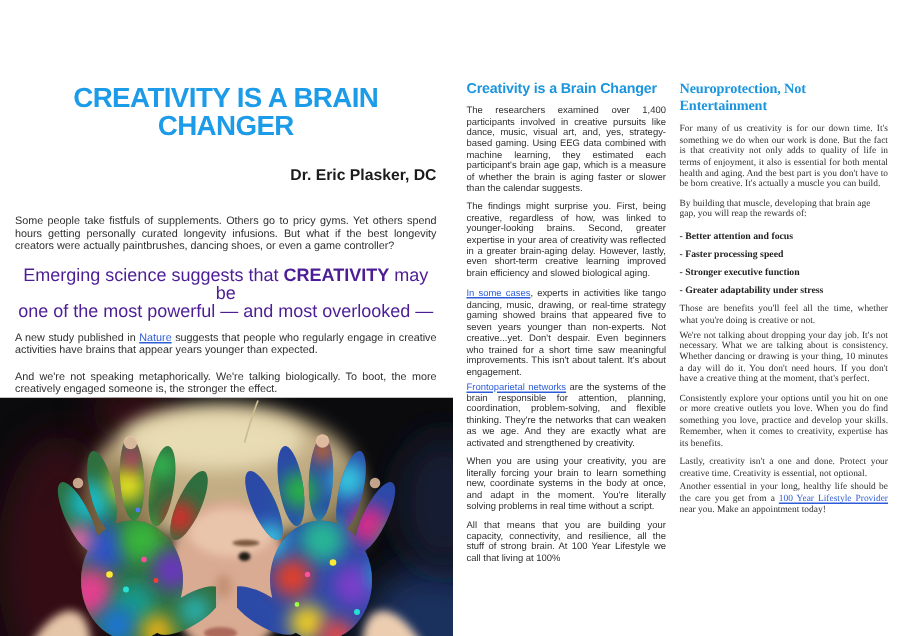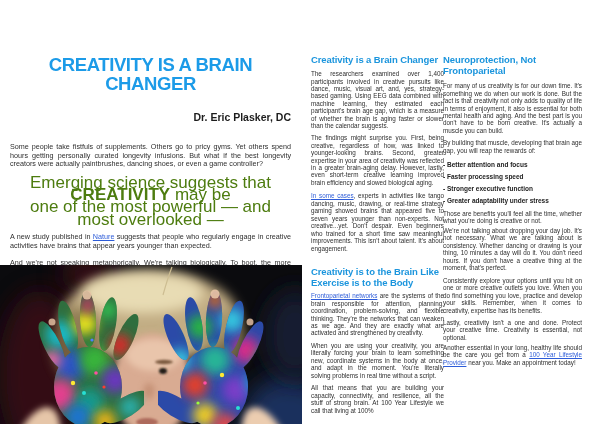--- a/index.html
+++ b/index.html
@@ -3,33 +3,33 @@
 <meta charset="utf-8">
 <style>
   html,body{margin:0;padding:0;background:#ffffff;}
   .page{
     position:relative;width:600px;height:424px;background:#ffffff;
     font-family:"Liberation Sans", sans-serif;color:#2e2e2e;overflow:hidden;margin-top:42px;
   }
   .col{position:absolute;top:0;}
   .col-left{left:10px;width:281px;}
   .col-mid{left:311px;width:133px;}
-  .col-right{left:443px;width:139px;}
+  .col-right{left:453px;width:139px;font-family:Liberation Serif, serif;}
 
   .title{
     margin:13px 0 0;color:#1c9be8;font-size:18.5px;line-height:19px;
     font-weight:bold;text-align:center;letter-spacing:-0.4px;
   }
   .byline{margin-top:18px;font-size:10.5px;font-weight:bold;text-align:right;color:#1c1c1c;}
   .lead{margin:0;font-size:7.2px;line-height:8.5px;text-align:justify;color:#2e2e2e;}
   .lead.mt1{margin-top:20px;}
   .lead.mt2{margin-top:7px;}
   .lead.mt3{margin-top:9px;}
   .quote{
-    margin-top:8px;color:#4d7c0f;font-size:17px;line-height:12.4px;text-align:center;
+    margin-top:8px;color:#4c1d95;font-size:12px;line-height:12.4px;text-align:center;
   }
   .quote b{font-weight:bold;}
 
   .smallbody{margin:4.5px 0 0;font-size:6.3px;line-height:7.45px;text-align:justify;color:#2e2e2e;}
   .smallbody.left{text-align:left;}
   .colhead{
     margin:13px 0 4px;color:#1b95dd;font-weight:bold;font-size:9.5px;line-height:10.6px;
     letter-spacing:-0.1px;
   }
   .colhead.nowrap{white-space:nowrap;}
@@ -171,28 +171,27 @@
       <circle cx="215" cy="29" r="4.5" fill="#e8c4a6" opacity="0.9"></circle>
       <circle cx="250" cy="57" r="3.5" fill="#e2bda0" opacity="0.85"></circle>
     </svg>
   </div>
 
   <div class="col col-mid">
     <h2 class="colhead nowrap">Creativity is a Brain Changer</h2>
     <p class="smallbody">The researchers examined over 1,400 participants involved in creative pursuits like dance, music, visual art, and, yes, strategy-based gaming. Using EEG data combined with machine learning, they estimated each participant's brain age gap, which is a measure of whether the brain is aging faster or slower than the calendar suggests.</p>
     <p class="smallbody">The findings might surprise you. First, being creative, regardless of how, was linked to younger-looking brains. Second, greater expertise in your area of creativity was reflected in a greater brain-aging delay. However, lastly, even short-term creative learning improved brain efficiency and slowed biological aging.</p>
     <p class="smallbody gap6"><a class="doclink">In some cases</a><span>, experts in activities like tango dancing, music, drawing, or real-time strategy gaming showed brains that appeared five to seven years younger than non-experts. Not creative...yet. Don't despair. Even beginners who trained for a short time saw meaningful improvements. This isn't about talent. It's about engagement.</span></p>
-    <h2 class="colhead mt-lg"><span>Creativity is to the Brain Like</span><br><span>Exercise is to the Body</span></h2>
     <p class="smallbody gap2"><a class="doclink">Frontoparietal networks</a><span> are the systems of the brain responsible for attention, planning, coordination, problem-solving, and flexible thinking. They're the networks that can weaken as we age. And they are exactly what are activated and strengthened by creativity.</span></p>
     <p class="smallbody gap5">When you are using your creativity, you are literally forcing your brain to learn something new, coordinate systems in the body at once, and adapt in the moment. You're literally solving problems in real time without a script.</p>
     <p class="smallbody gap5">All that means that you are building your capacity, connectivity, and resilience, all the stuff of strong brain. At 100 Year Lifestyle we call that living at 100%</p>
   </div>
 
   <div class="col col-right">
-    <h2 class="colhead" style="margin-bottom:0;"><span>Neuroprotection, Not</span><br><span>Frontoparietal</span></h2>
+    <h2 class="colhead" style="margin-bottom:0;"><span>Neuroprotection, Not</span><br><span>Entertainment</span></h2>
     <p class="smallbody gap6">For many of us creativity is for our down time. It's something we do when our work is done. But the fact is that creativity not only adds to quality of life in terms of enjoyment, it also is essential for both mental health and aging. And the best part is you don't have to be born creative. It's actually a muscle you can build.</p>
     <p class="smallbody left gap5">By building that muscle, developing that brain age gap, you will reap the rewards of:</p>
     <div class="bullet first">- Better attention and focus</div>
     <div class="bullet">- Faster processing speed</div>
     <div class="bullet">- Stronger executive function</div>
     <div class="bullet">- Greater adaptability under stress</div>
     <p class="smallbody gap5">Those are benefits you'll feel all the time, whether what you're doing is creative or not.</p>
     <p class="smallbody gap2">We're not talking about dropping your day job. It's not necessary. What we are talking about is consistency. Whether dancing or drawing is your thing, 10 minutes a day will do it. You don't need hours. If you don't have a creative thing at the moment, that's perfect.</p>
     <p class="smallbody gap5">Consistently explore your options until you hit on one or more creative outlets you love. When you do find something you love, practice and develop your skills. Remember, when it comes to creativity, expertise has its benefits.</p>
     <p class="smallbody gap5">Lastly, creativity isn't a one and done. Protect your creative time. Creativity is essential, not optional.</p>

